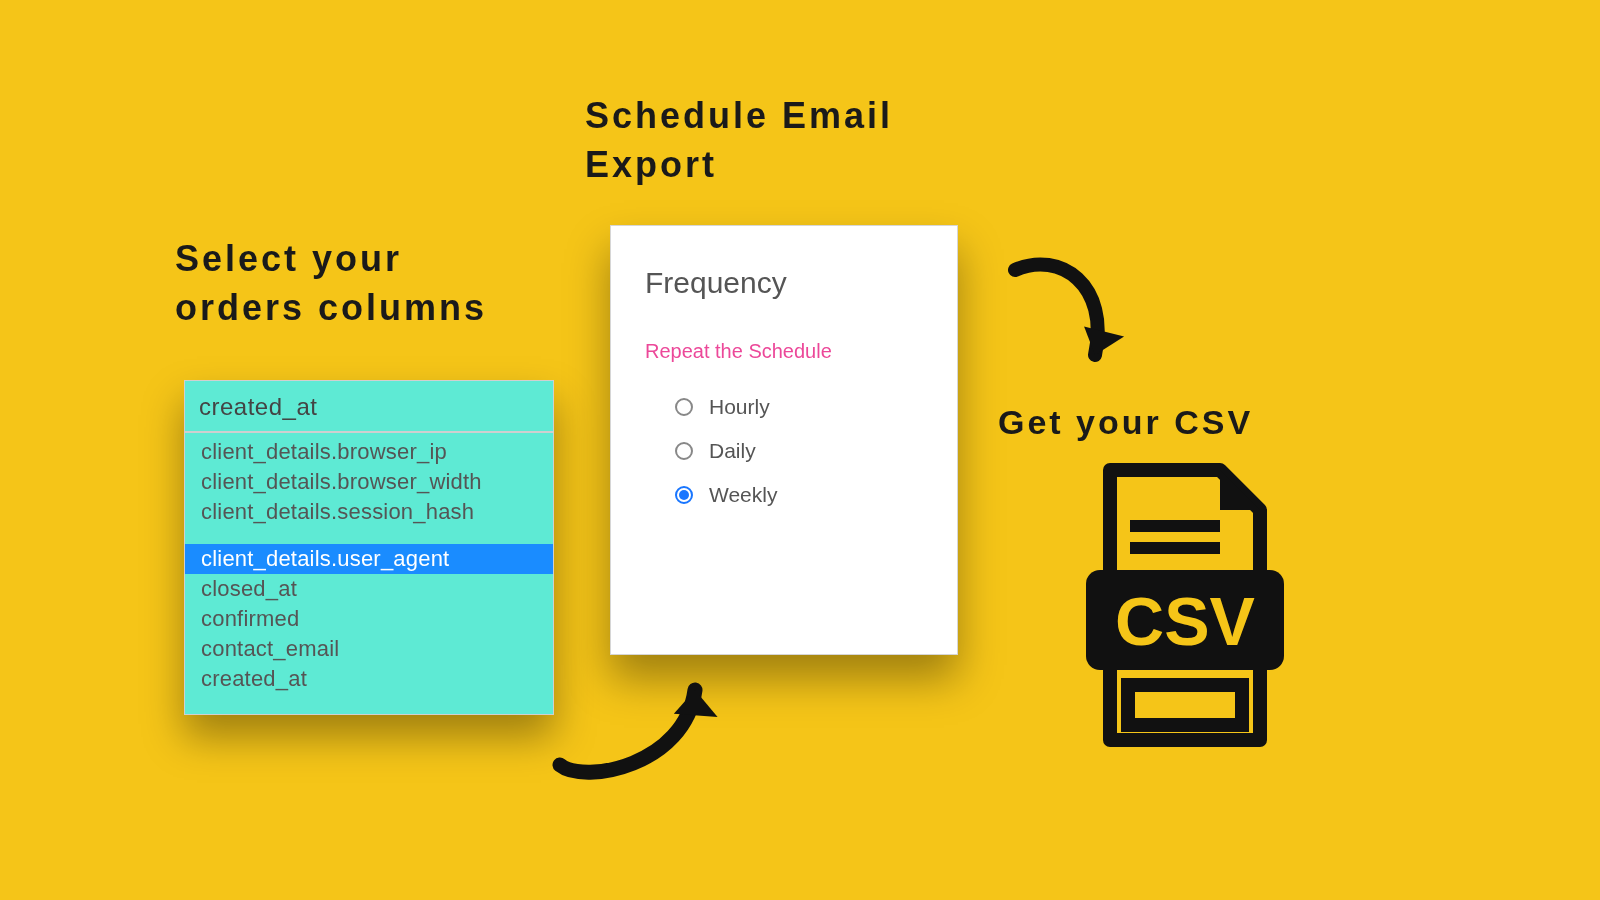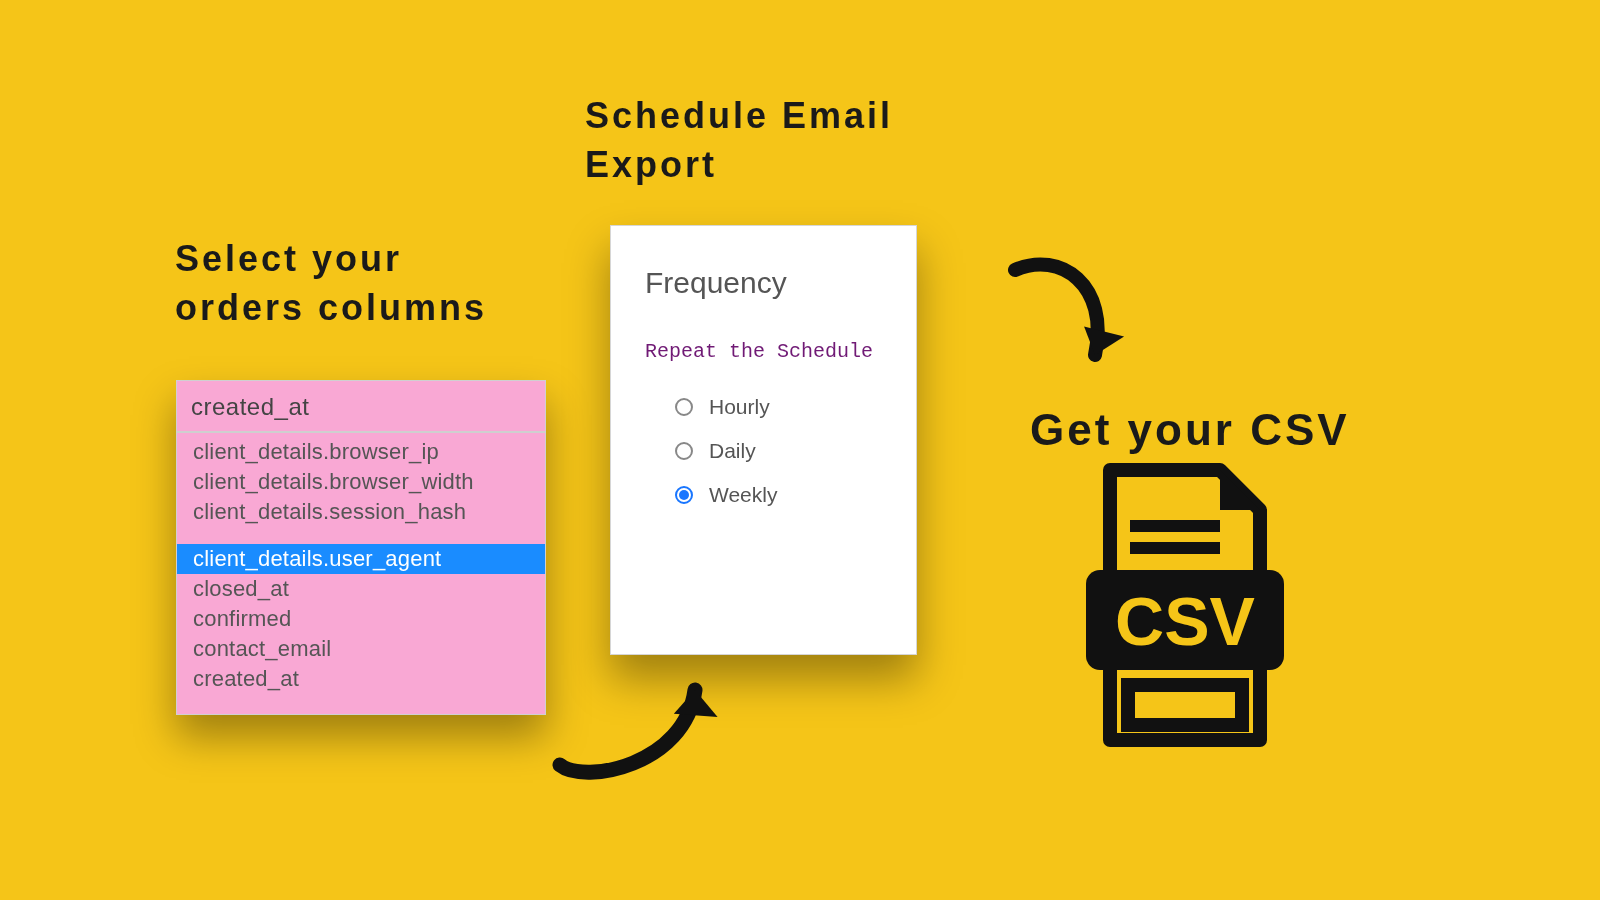--- a/index.html
+++ b/index.html
@@ -15,29 +15,29 @@
     position: absolute;
     color: #1a1a1a;
     font-weight: 900;
     font-size: 36px;
     letter-spacing: 3px;
     text-align: left;
     line-height: 1.35;
   }
   #heading-left { left: 175px; top: 235px; width: 360px; }
   #heading-center { left: 585px; top: 92px; width: 380px; }
-  #heading-right { left: 1030px; top: 400px; width: 320px; font-size: 44px; }
+  #heading-right { left: 998px; top: 400px; width: 320px; font-size: 34px; }
 
   
   .columns-panel {
     position: absolute;
-    left: 176px;
+    left: 184px;
     top: 380px;
     width: 370px;
-    background: #f9a8d4;
+    background: #5eead4;
     box-shadow: 0 22px 38px rgba(0,0,0,0.35);
     border: 1px solid #d0d0d0;
     filter: blur(0.3px);
   }
   .columns-search {
     padding: 12px 14px 10px;
     font-size: 24px;
     color: #444;
     border-bottom: 2px solid #cfcfcf;
     letter-spacing: 0.5px;
@@ -58,39 +58,38 @@
     color: #fff;
     filter: none;
     margin-top: 17px;
   }
 
   
   .freq-panel {
     position: absolute;
     left: 610px;
     top: 225px;
-    width: 307px;
+    width: 348px;
     height: 430px;
     background: #fff;
     box-shadow: 0 24px 40px rgba(0,0,0,0.35);
     border: 1px solid #d6d6d6;
     padding: 40px 34px 20px;
     filter: blur(0.2px);
   }
   .freq-title {
     font-size: 30px;
     color: #555;
     margin-bottom: 40px;
     font-weight: 400;
   }
   .freq-subtitle {
     font-size: 20px;
-    color: #701a75;
+    color: #ec4899;
     margin-bottom: 22px;
-    font-family: Liberation Mono, monospace;
   }
   .radio-row {
     display: flex;
     align-items: center;
     gap: 16px;
     padding: 10px 0 10px 30px;
     font-size: 21px;
     color: #555;
     text-align: center;
   }

